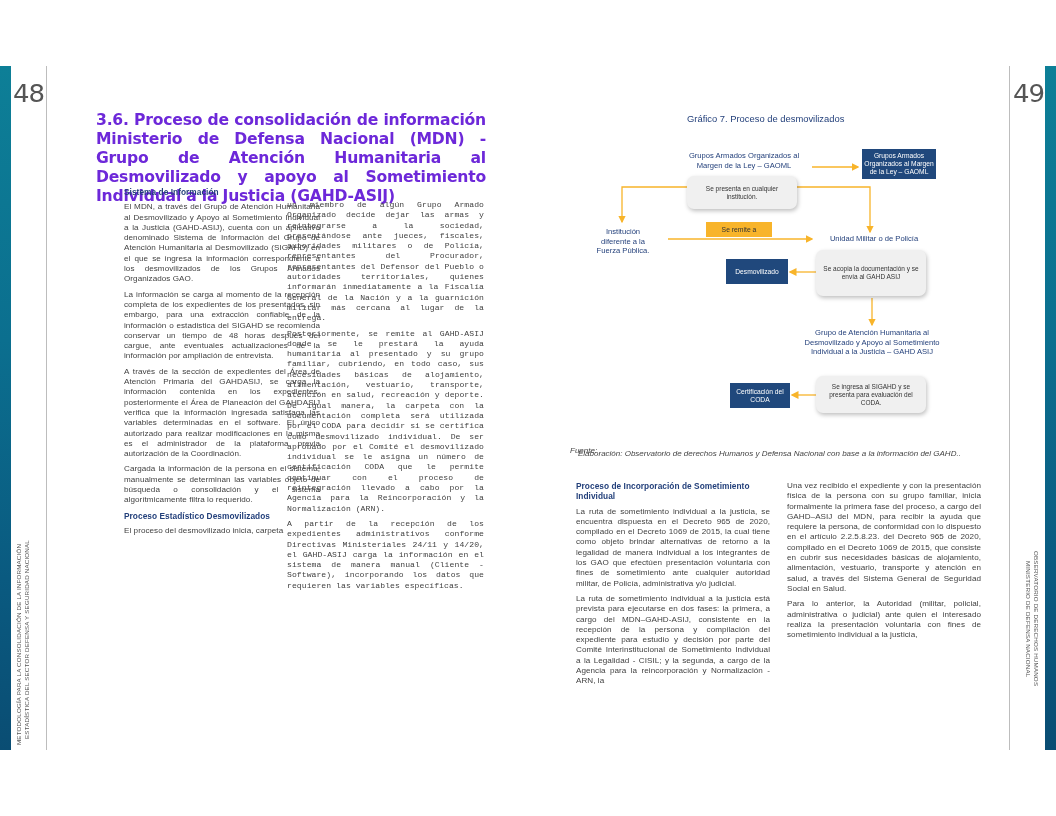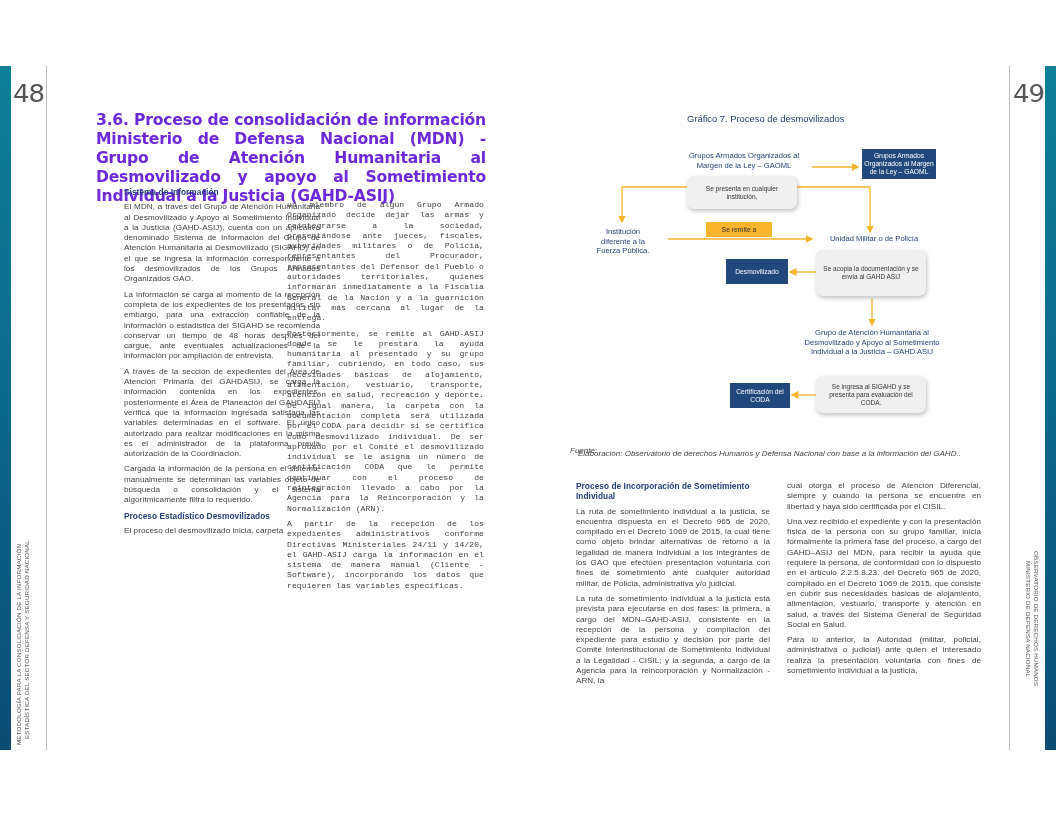--- a/index.html
+++ b/index.html
@@ -125,16 +125,15 @@
 <div class="caption src">Fuente:</div>
 <div class="caption elab">Elaboración: Observatorio de derechos Humanos y Defensa Nacional con base a la información del GAHD..</div>
 
 <div class="col col3">
   <h4>Proceso de Incorporación de Sometimiento Individual</h4>
   <p>La ruta de sometimiento individual a la justicia, se encuentra dispuesta en el Decreto 965 de 2020, compilado en el Decreto 1069 de 2015, la cual tiene como objeto brindar alternativas de retorno a la legalidad de manera individual a los integrantes de los GAO que efectúen presentación voluntaria con fines de sometimiento ante cualquier autoridad militar, de Policía, administrativa y/o judicial.</p>
   <p>La ruta de sometimiento individual a la justicia está prevista para ejecutarse en dos fases: la primera, a cargo del MDN–GAHD-ASIJ, consistente en la recepción de la persona y compilación del expediente para estudio y decisión por parte del Comité Interinstitucional de Sometimiento Individual a la Legalidad - CISIL; y la segunda, a cargo de la Agencia para la reincorporación y Normalización - ARN, la</p>
 </div>
 
 <div class="col col4">
-  <p>cual otorga el proceso de Atención Diferencial, siempre y cuando la persona se encuentre en libertad y haya sido certificada por el CISIL.</p>
   <p>Una vez recibido el expediente y con la presentación física de la persona con su grupo familiar, inicia formalmente la primera fase del proceso, a cargo del GAHD–ASIJ del MDN, para recibir la ayuda que requiere la persona, de conformidad con lo dispuesto en el artículo 2.2.5.8.23. del Decreto 965 de 2020, compilado en el Decreto 1069 de 2015, que consiste en cubrir sus necesidades básicas de alojamiento, alimentación, vestuario, transporte y atención en salud, a través del Sistema General de Seguridad Social en Salud.</p>
   <p>Para lo anterior, la Autoridad (militar, policial, administrativa o judicial) ante quien el interesado realiza la presentación voluntaria con fines de sometimiento individual a la justicia,</p>
 </div>
 
 </body></html>

